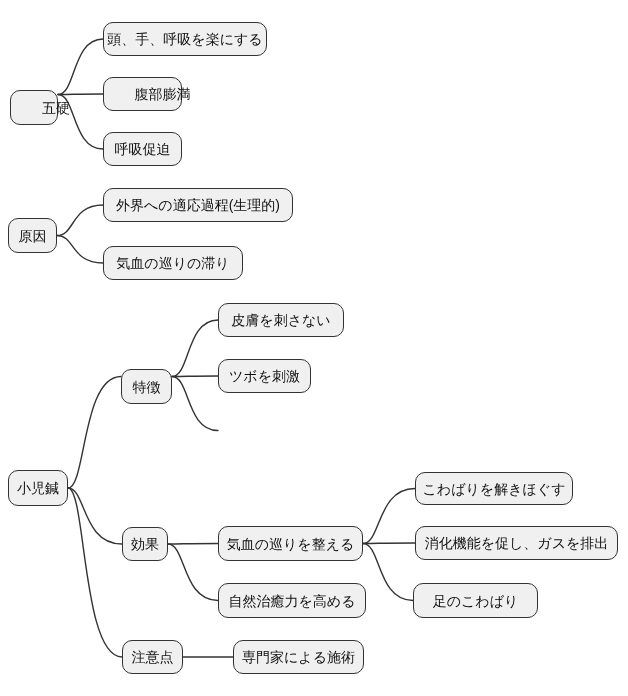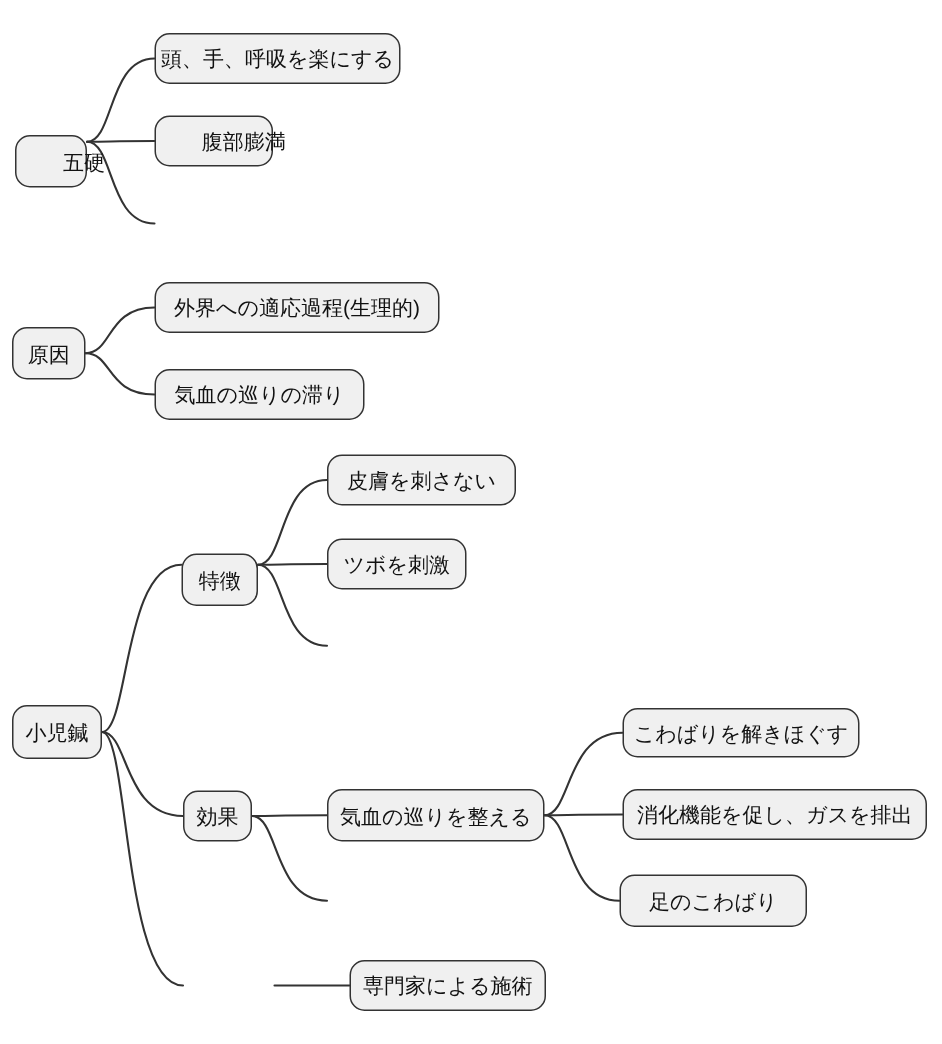--- a/index.html
+++ b/index.html
@@ -46,31 +46,34 @@
       <path d="M 168,544 C 186,544 182,600.5 218,600.5" fill="none" stroke="#333333" stroke-width="1.4" stroke-linecap="round"></path>
       <path d="M 363,543.5 C 381,543.5 377,488.5 415,488.5" fill="none" stroke="#333333" stroke-width="1.4" stroke-linecap="round"></path>
       <path d="M 363,543.5 C 381,543.5 377,543 415,543" fill="none" stroke="#333333" stroke-width="1.4" stroke-linecap="round"></path>
       <path d="M 363,543.5 C 381,543.5 377,600.5 413,600.5" fill="none" stroke="#333333" stroke-width="1.4" stroke-linecap="round"></path>
       <path d="M 183,657 C 201,657 197,657 233,657" fill="none" stroke="#333333" stroke-width="1.4" stroke-linecap="round"></path>
     </svg>
 
   <div class="node" id="n-gokou" style="left:10px;top:90px;width:48px;height:35px;padding-left:44px;">五硬</div>
   <div class="node" id="n-atama" style="left:103px;top:22px;width:164px;height:34px;">頭、手、呼吸を楽にする</div>
   <div class="node" id="n-fukubu" style="left:103px;top:77px;width:79px;height:34px;padding-left:40px;">腹部膨満</div>
+  <div class="node" id="n-kokyu1" style="left:103px;top:132px;width:79px;height:34px;">呼吸促迫</div>
 
   <div class="node" id="n-genin" style="left:8px;top:218px;width:49px;height:35px;">原因</div>
   <div class="node" id="n-gaikai" style="left:103px;top:188px;width:190px;height:34px;">外界への適応過程(生理的)</div>
   <div class="node" id="n-todokori" style="left:103px;top:246px;width:140px;height:34px;">気血の巡りの滞り</div>
 
   <div class="node" id="n-shoni" style="left:8px;top:470px;width:60px;height:36px;">小児鍼</div>
 
   <div class="node" id="n-tokucho" style="left:121px;top:369px;width:51px;height:35px;">特徴</div>
   <div class="node" id="n-hifu" style="left:218px;top:303px;width:126px;height:34px;">皮膚を刺さない</div>
   <div class="node" id="n-tsubo" style="left:218px;top:359px;width:93px;height:34px;">ツボを刺激</div>
 
   <div class="node" id="n-koka" style="left:122px;top:527px;width:46px;height:34px;">効果</div>
   <div class="node" id="n-totonoeru" style="left:218px;top:526px;width:145px;height:35px;">気血の巡りを整える</div>
   <div class="node" id="n-kowabari" style="left:415px;top:472px;width:158px;height:33px;">こわばりを解きほぐす</div>
   <div class="node" id="n-shoka" style="left:415px;top:526px;width:203px;height:34px;">消化機能を促し、ガスを排出</div>
   <div class="node" id="n-kokyu2" style="left:413px;top:583px;width:125px;height:35px;">足のこわばり</div>
+  <div class="node" id="n-shizen" style="left:218px;top:583px;width:148px;height:35px;">自然治癒力を高める</div>
 
+  <div class="node" id="n-chui" style="left:122px;top:640px;width:61px;height:34px;">注意点</div>
   <div class="node" id="n-senmonka" style="left:233px;top:640px;width:131px;height:34px;">専門家による施術</div>
 </div>
 
 </body></html>

